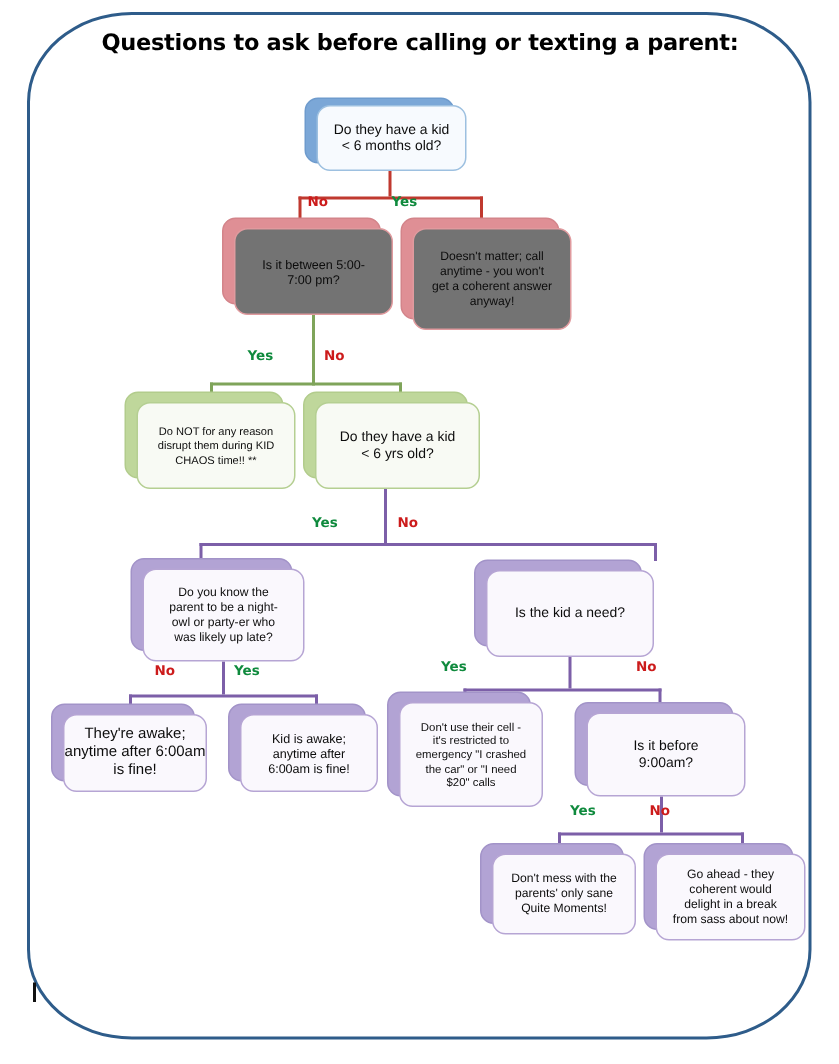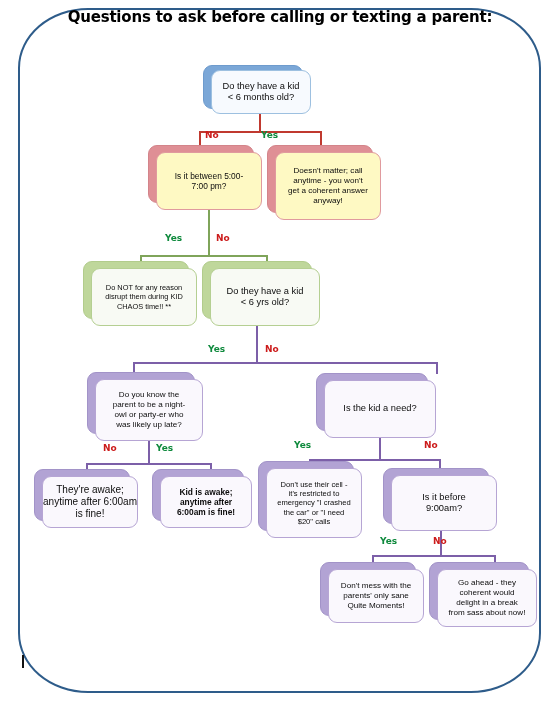--- a/index.html
+++ b/index.html
@@ -6,35 +6,35 @@
   body{width:559px;height:709px;overflow:hidden;
        font-family:"Liberation Sans","DejaVu Sans",sans-serif;}
 
   #canvas{position:relative;width:559px;height:709px;}
 
   
   .frame{position:absolute;left:18px;top:8px;width:523px;height:685px;
          border:2px solid #2e5c8a;border-radius:70px/60px;box-sizing:border-box;}
 
   
-  .title{position:absolute;left:60px;top:8px;width:440px;text-align:center;
+  .title{position:absolute;left:60px;top:19px;width:440px;text-align:center;
          font-size:15px;font-weight:bold;color:#000;letter-spacing:-0.2px;
          font-family:"DejaVu Sans",sans-serif;}
 
   
   .node{position:absolute;box-sizing:border-box;border-radius:9px;
         display:flex;align-items:center;justify-content:center;text-align:center;
         line-height:1.22;color:#0c0c0c;z-index:5;}
   .shadow{position:absolute;box-sizing:border-box;border-radius:9px;z-index:3;}
 
   
   .n-blue{background:#f7fafe;border:1px solid #9dc0e0;}
   .s-blue{background:#7ba7d7;border:1px solid #6e9bcd;}
   
-  .n-red{background:#fef9c3;border:1px solid #e09a9e;}
+  .n-red{background:#737373;border:1px solid #e09a9e;}
   .s-red{background:#df8f95;border:1px solid #d3848a;}
   
   .n-green{background:#f8faf4;border:1px solid #b5cf92;}
   .s-green{background:#bfd79b;border:1px solid #b2cc8c;}
   
   .n-purple{background:#faf8fd;border:1px solid #b6a5d4;}
   .s-purple{background:#b2a3d4;border:1px solid #a293c8;}
 
   
   .ln{position:absolute;z-index:2;}
@@ -162,21 +162,21 @@
   <div class="shadow s-purple" style="left:34px;top:469px;width:96px;height:52px;"></div>
   <div class="node n-purple" style="left:42px;top:476px;width:96px;height:52px;font-size:10px;">
     <div>
       <div>They're  awake;</div>
       <div>anytime  after 6:00am</div>
       <div>is fine!</div>
     </div>
   </div>
 
   <div class="shadow s-purple" style="left:152px;top:469px;width:92px;height:52px;"></div>
-  <div class="node n-purple" style="left:160px;top:476px;width:92px;height:52px;font-size:8.4px;font-weight:bold;">
+  <div class="node n-purple" style="left:160px;top:476px;width:92px;height:52px;font-size:8.4px;">
     <div>
       <div>Kid is awake;</div>
       <div>anytime after</div>
       <div>6:00am is fine!</div>
     </div>
   </div>
 
   <div class="shadow s-purple" style="left:258px;top:461px;width:96px;height:70px;"></div>
   <div class="node n-purple" style="left:266px;top:468px;width:96px;height:70px;font-size:7.6px;">
     <div>

